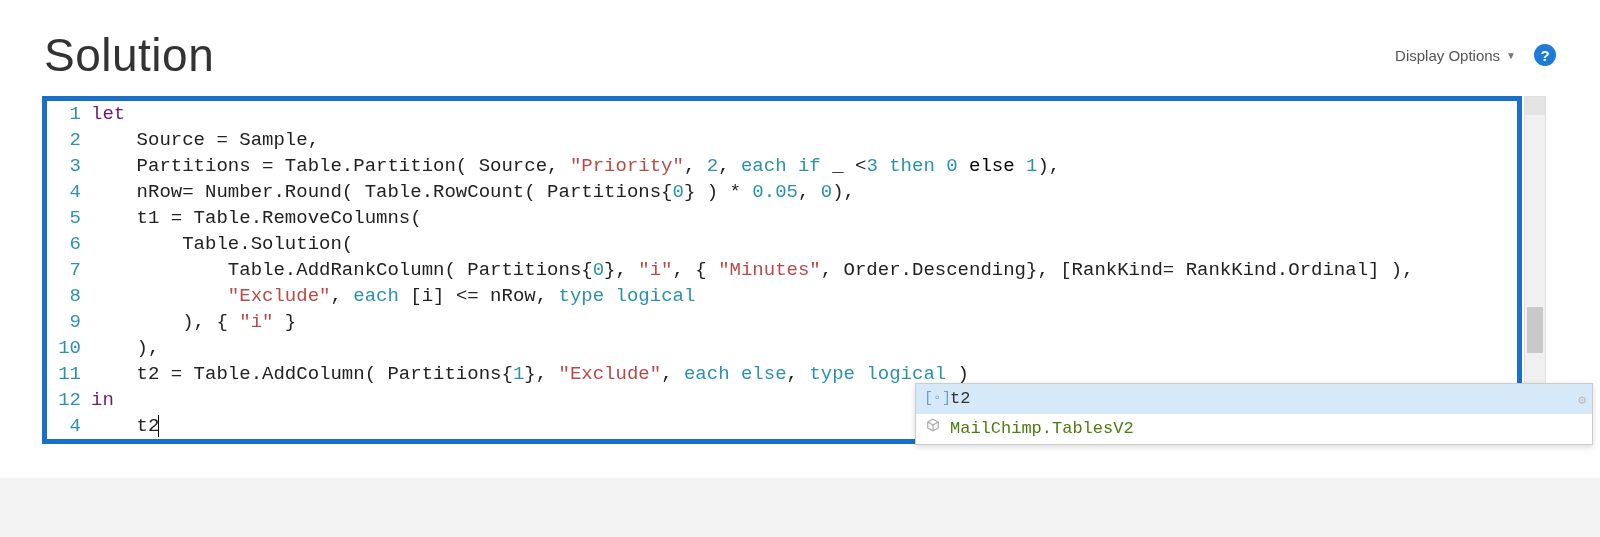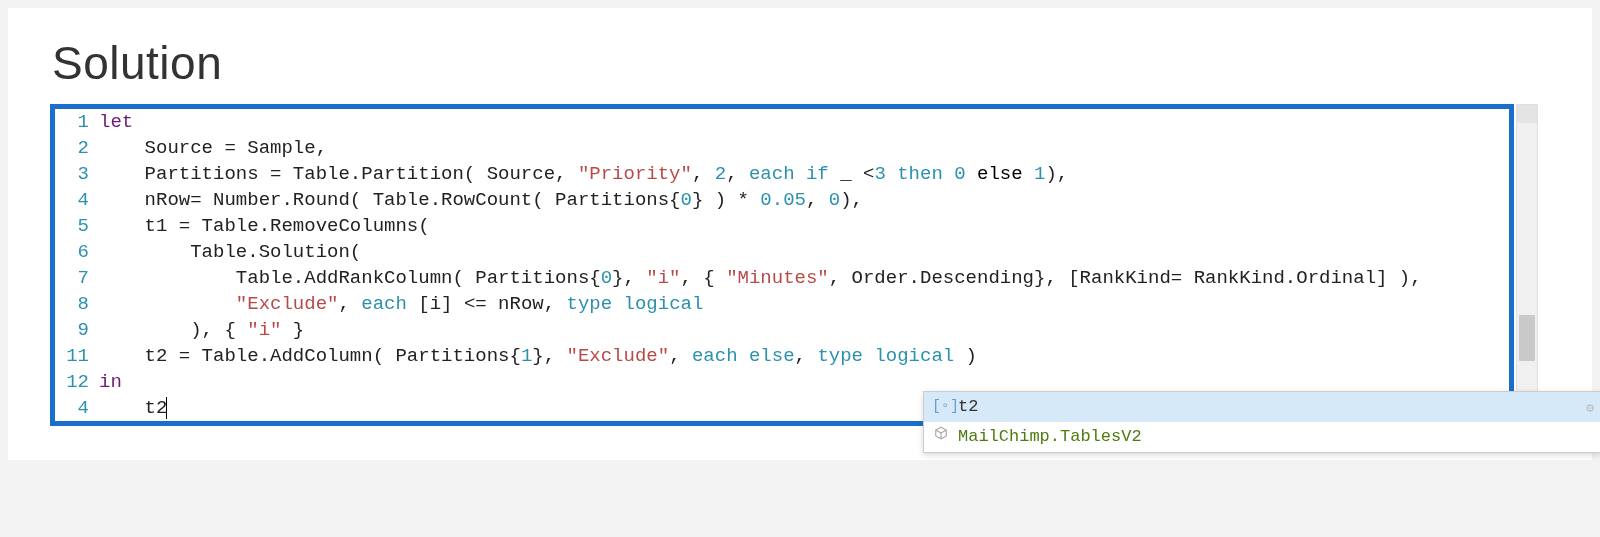--- a/index.html
+++ b/index.html
@@ -4,21 +4,21 @@
   <style>
     * { margin: 0; padding: 0; box-sizing: border-box; }
     body {
       font-family: 'Segoe UI', Tahoma, sans-serif;
       background: #f3f3f3;
       width: 1600px;
       overflow: hidden;
     }
     .page-container {
       background: #fff;
-      margin: 8px;
+      margin: 0;
       padding: 16px;
     }
     .header {
       display: flex;
       justify-content: space-between;
       align-items: center;
       padding: 12px 28px 8px 28px;
     }
     .title {
       font-size: 46px;
@@ -178,20 +178,27 @@
       border-radius: 1px;
     }
   </style>
 </head>
 <body>
 
 <div class="page-container">
 
   <div class="header">
     <div class="title">Solution</div>
+    <div class="header-right">
+      <div class="display-options">
+        <span>Display Options</span>
+        <span class="caret-down">▼</span>
+      </div>
+      <div class="help-icon">?</div>
+    </div>
   </div>
 
   <div class="editor-outer">
     <div class="editor-wrap">
       <div class="editor-frame">
         <div class="code-editor">
 
           <div class="code-line">
             <div class="gutter">1</div>
             <div class="code"><span class="kw">let</span></div>
@@ -230,20 +237,24 @@
           <div class="code-line">
             <div class="gutter">8</div>
             <div class="code"><span>            </span><span class="str">"Exclude"</span><span>, </span><span class="each">each</span><span> [i] &lt;= nRow, </span><span class="type">type</span><span> </span><span class="lit">logical</span></div>
           </div>
 
           <div class="code-line">
             <div class="gutter">9</div>
             <div class="code"><span>        ), { </span><span class="str">"i"</span><span> }</span></div>
           </div>
 
+          <div class="code-line">
+            <div class="gutter">10</div>
+            <div class="code"><span>    ),</span></div>
+          </div>
 
           <div class="code-line">
             <div class="gutter">11</div>
             <div class="code"><span>    t2 = Table.AddColumn( Partitions{</span><span class="num">1</span><span>}, </span><span class="str">"Exclude"</span><span>, </span><span class="each">each</span><span> </span><span class="true">else</span><span>, </span><span class="type">type</span><span> </span><span class="lit">logical</span><span> )</span></div>
           </div>
 
           <div class="code-line">
             <div class="gutter">12</div>
             <div class="code"><span class="kw">in</span></div>
           </div>

